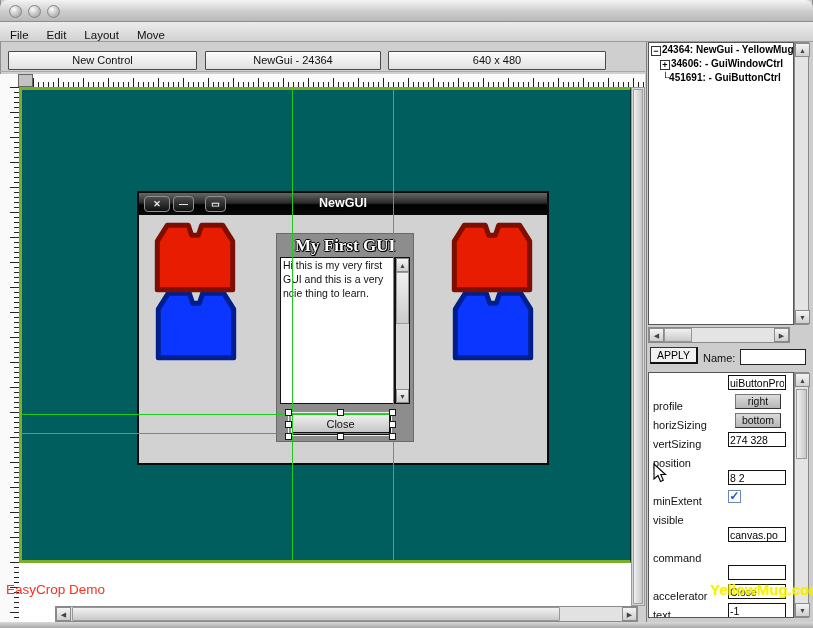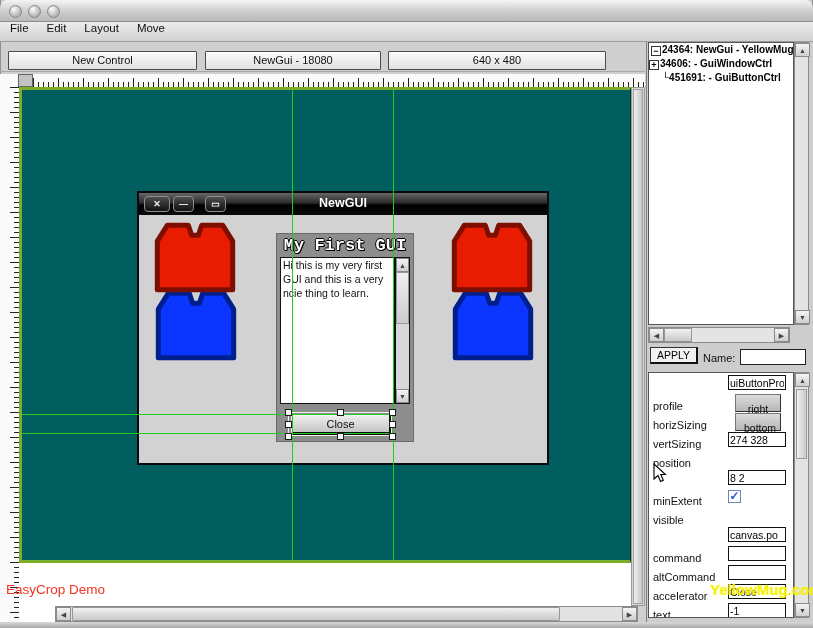--- a/index.html
+++ b/index.html
@@ -7,21 +7,21 @@
   .app{position:relative;width:813px;height:628px;background:#cfcfcf;overflow:hidden;
        box-shadow:inset 1px 0 0 #8f8f8f, inset -1px 0 0 #8f8f8f, inset 0 -1px 0 #8f8f8f;}
   
   .titlebar{position:absolute;left:0;top:0;width:813px;height:22px;
     border-radius:8px 8px 0 0;background:linear-gradient(#f4f4f4,#cdcdcd 55%,#b9b9b9);
     border-bottom:1px solid #8e8e8e;}
   .tlight{position:absolute;top:5px;width:13px;height:13px;border-radius:50%;
     background:radial-gradient(circle at 35% 30%,#fdfdfd,#c2c2c2 55%,#989898);border:1px solid #878787;}
   .menubar{position:absolute;left:0;top:22px;width:813px;height:20px;
     background:linear-gradient(#ececec,#d2d2d2);border-bottom:1px solid #9c9c9c;
-    display:flex;align-items:flex-start;padding-left:10px;gap:18px;font-size:11.5px;color:#111;}
+    display:flex;align-items:flex-end;padding-left:10px;gap:18px;font-size:11.5px;color:#111;}
   .menubar span{cursor:default;}
   
   .tbtn{position:absolute;top:51px;height:19px;border:1px solid #4a4a4a;border-radius:1px;
     background:linear-gradient(#fcfcfc,#e0e0e0);box-shadow:inset 0 1px 0 #fff;
     font-size:11px;color:#111;text-align:center;line-height:17px;padding:0;}
   .tb-sep{position:absolute;left:0;top:71px;width:645px;height:1px;background:#a8a8a8;}
   
   .ruler-top{position:absolute;left:0;top:74px;width:645px;height:13px;background:#fafafa;}
   .ruler-top .ticks{position:absolute;left:33px;top:0;right:0;bottom:0;
     background-image:repeating-linear-gradient(to right,#222 0 1px,transparent 1px 25px),
@@ -48,21 +48,21 @@
   .gwin-title{position:absolute;left:0;top:0;right:0;height:22px;
     background:linear-gradient(#666 0%,#2a2a2a 45%,#000 55%,#0a0a0a);}
   .gwin-title .cap{position:absolute;left:0;right:0;top:3px;text-align:center;color:#fff;
     font-size:12.5px;font-weight:bold;text-shadow:0 1px 1px #000;}
   .gwbtn{position:absolute;top:3px;height:16px;border:1px solid #909090;border-radius:4px;
     background:linear-gradient(#4e4e4e,#101010);color:#efefef;font-size:9px;font-weight:bold;
     text-align:center;line-height:14px;padding:0;}
   .brick{position:absolute;width:84px;height:72px;}
   .panel{position:absolute;left:276px;top:233px;width:138px;height:209px;background:#8d8d8d;border:1px solid #6a6a6a;}
   .panel-title{position:absolute;left:0;right:0;top:2px;text-align:center;color:#fff;
-    font-family:Liberation Mono, monospace;font-weight:bold;font-size:17px;
+    font-family:Liberation Serif, serif;font-weight:bold;font-size:17px;
     text-shadow:-1px 0 #000,1px 0 #000,0 -1px #000,0 1px #000,1px 1px #000;}
   .tbox{position:absolute;left:3px;top:23px;width:115px;height:147px;background:#fff;border:1px solid #111;
     font-size:10.5px;color:#111;line-height:1.32;padding:1px 2px;overflow:hidden;}
   .tscroll{position:absolute;left:118px;top:23px;width:15px;height:147px;background:#d8d8d8;border:1px solid #111;}
   .tscroll .sbtn{left:0;width:13px;}
   .tscroll .thumb{position:absolute;left:0px;top:14px;width:13px;height:52px;background:linear-gradient(#f0f0f0,#cbcbcb);border:1px solid #9a9a9a;}
   .closebtn{position:absolute;left:14px;top:181px;width:100px;height:20px;
     background:linear-gradient(#ececec,#c6c6c6);border-top:1px solid #f4f4f4;border-left:1px solid #e8e8e8;
     border-right:2px solid #111;border-bottom:3px solid #111;font-size:11px;color:#111;text-align:center;line-height:16px;padding:0;}
   .selrect{position:absolute;left:288px;top:412px;width:104px;height:24px;border:1px solid #f0f0f0;z-index:28;}
@@ -82,21 +82,21 @@
     border:1px solid #333;border-right:2px solid #111;border-bottom:2px solid #111;
     font-size:10.5px;color:#000;text-align:center;line-height:14px;padding:0;}
   .namelbl{position:absolute;left:703px;top:352px;font-size:11px;color:#111;}
   .nameinput{position:absolute;left:740px;top:349px;width:66px;height:16px;border:1px solid #222;background:#fff;font-size:10.5px;padding:0 2px;}
   .props{position:absolute;left:648px;top:372px;width:146px;height:246px;background:#fff;border:1px solid #555;overflow:hidden;}
   .prow{position:absolute;left:0;width:100%;height:19px;}
   .prow .lbl{position:absolute;left:4px;top:0;font-size:11px;color:#111;line-height:19px;margin-top:24px;}
   .pfield{position:absolute;left:79px;top:2px;width:58px;height:15px;border:1px solid #111;background:#fff;font-size:10.5px;padding:0 1px;}
   .pbtn{position:absolute;left:86px;top:2px;width:46px;height:15px;background:linear-gradient(#dcdcdc,#b6b6b6);
     border:1px solid #777;border-right-color:#333;border-bottom-color:#333;
-    font-size:10.5px;color:#111;text-align:center;line-height:13px;padding:8px;}
+    font-size:10.5px;color:#111;text-align:center;line-height:13px;padding:0;}
   .pcheck{position:absolute;left:79px;top:3px;width:13px;height:13px;border:1px solid #6b86b4;background:#fff;
     color:#1e50d8;font-size:12px;font-weight:bold;line-height:11px;text-align:center;}
   .props-vscroll{position:absolute;left:794px;top:372px;width:15px;height:246px;background:#e4e4e4;border:1px solid #8a8a8a;}
   .props-vscroll .thumb{position:absolute;left:1px;top:16px;width:11px;height:70px;background:linear-gradient(to right,#f0f0f0,#c8c8c8);border:1px solid #9a9a9a;}
   
   .wm-left{position:absolute;left:6px;top:582px;font-size:13.5px;color:#f53222;z-index:70;}
   .wm-right{position:absolute;left:710px;top:581px;font-size:15px;font-weight:bold;color:#f5ef00;
     z-index:70;opacity:.93;text-shadow:0 0 2px rgba(255,255,0,.7);white-space:nowrap;}
   .cursor{position:absolute;left:653px;top:463px;z-index:60;}
   .footer{position:absolute;left:0;top:622px;width:813px;height:6px;background:linear-gradient(#d9d9d9,#a8a8a8);}
@@ -113,21 +113,21 @@
   </div>
 
   <div class="menubar">
     <span>File</span>
     <span>Edit</span>
     <span>Layout</span>
     <span>Move</span>
   </div>
 
   <button class="tbtn" style="left:8px;width:189px">New Control</button>
-  <button class="tbtn" style="left:205px;width:176px">NewGui - 18080</button>
+  <button class="tbtn" style="left:205px;width:176px">NewGui - 24364</button>
   <button class="tbtn" style="left:388px;width:218px">640 x 480</button>
   <div class="tb-sep"></div>
 
   <div class="ruler-top">
       <div class="ticks"></div>
     </div>
   <div class="ruler-corner"></div>
   <div class="ruler-left"></div>
   <div class="viewport"></div>
   <div class="gui-area"></div>
@@ -188,21 +188,21 @@
     <div class="thumb"></div>
     <button class="sbtn" style="right:0;top:0">▶</button>
   </div>
 
   <div class="rpanel-bg"></div>
 
   <div class="tree">
     <div class="trow" style="padding-left:2px">
       <span class="exp">−</span><span>24364: NewGui - YellowMug</span>
     </div>
-    <div class="trow" style="padding-left:0">
+    <div class="trow" style="padding-left:11px">
       <span class="exp">+</span><span>34606: - GuiWindowCtrl</span>
     </div>
     <div class="trow" style="padding-left:13px">
       <span>└</span><span>451691: - GuiButtonCtrl</span>
     </div>
   </div>
   <div class="tree-vscroll">
     <button class="sbtn" style="left:0;top:0">▲</button>
     <button class="sbtn" style="left:0;bottom:0">▼</button>
   </div>
@@ -237,24 +237,20 @@
         <span class="lbl">minExtent</span>
       <input class="pfield" value="8 2" style="">
       </div>
     <div class="prow" style="top:114px">
         <span class="lbl">visible</span>
       <span class="pcheck">✓</span>
       </div>
     <div class="prow" style="top:152px">
         <span class="lbl">command</span>
       <input class="pfield" value="canvas.po" style="">
-      </div>
-    <div class="prow" style="top:171px">
-        <span class="lbl">altCommand</span>
-      <input class="pfield" value="" style="">
       </div>
     <div class="prow" style="top:190px">
         <span class="lbl">accelerator</span>
       <input class="pfield" value="" style="">
       </div>
     <div class="prow" style="top:209px">
         <span class="lbl">text</span>
       <input class="pfield" value="Close" style="">
       </div>
     <div class="prow" style="top:228px">

